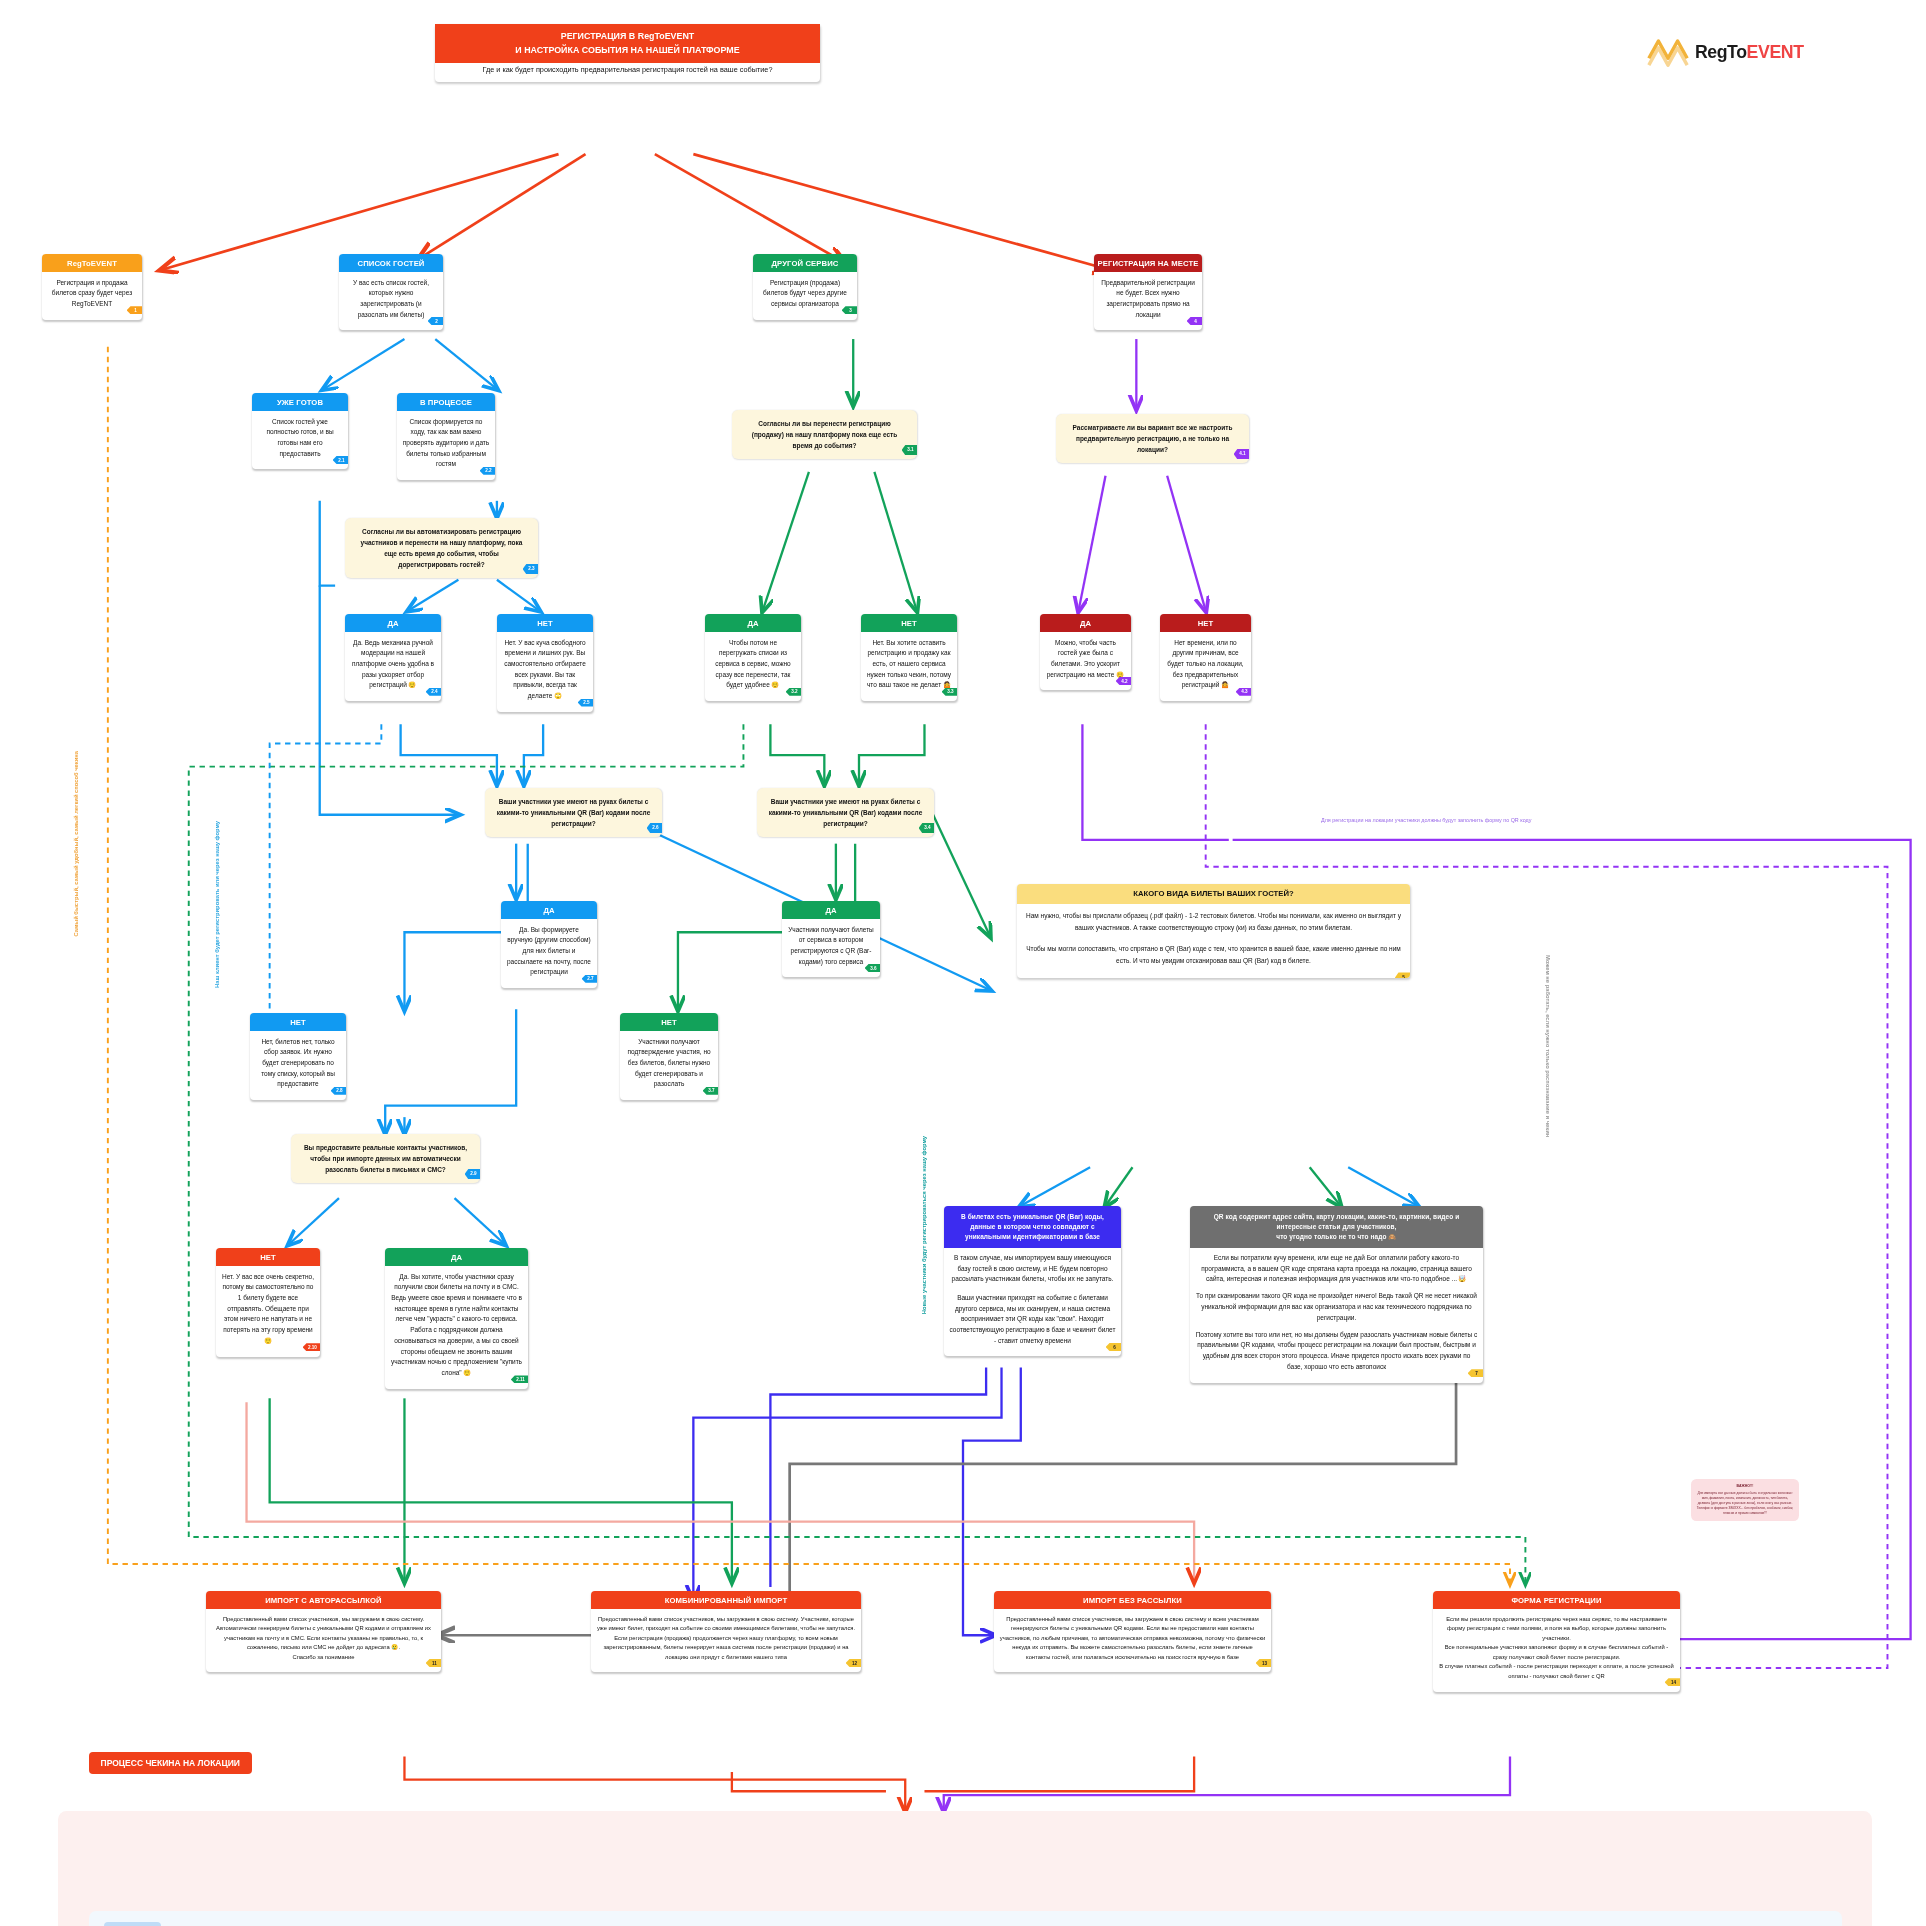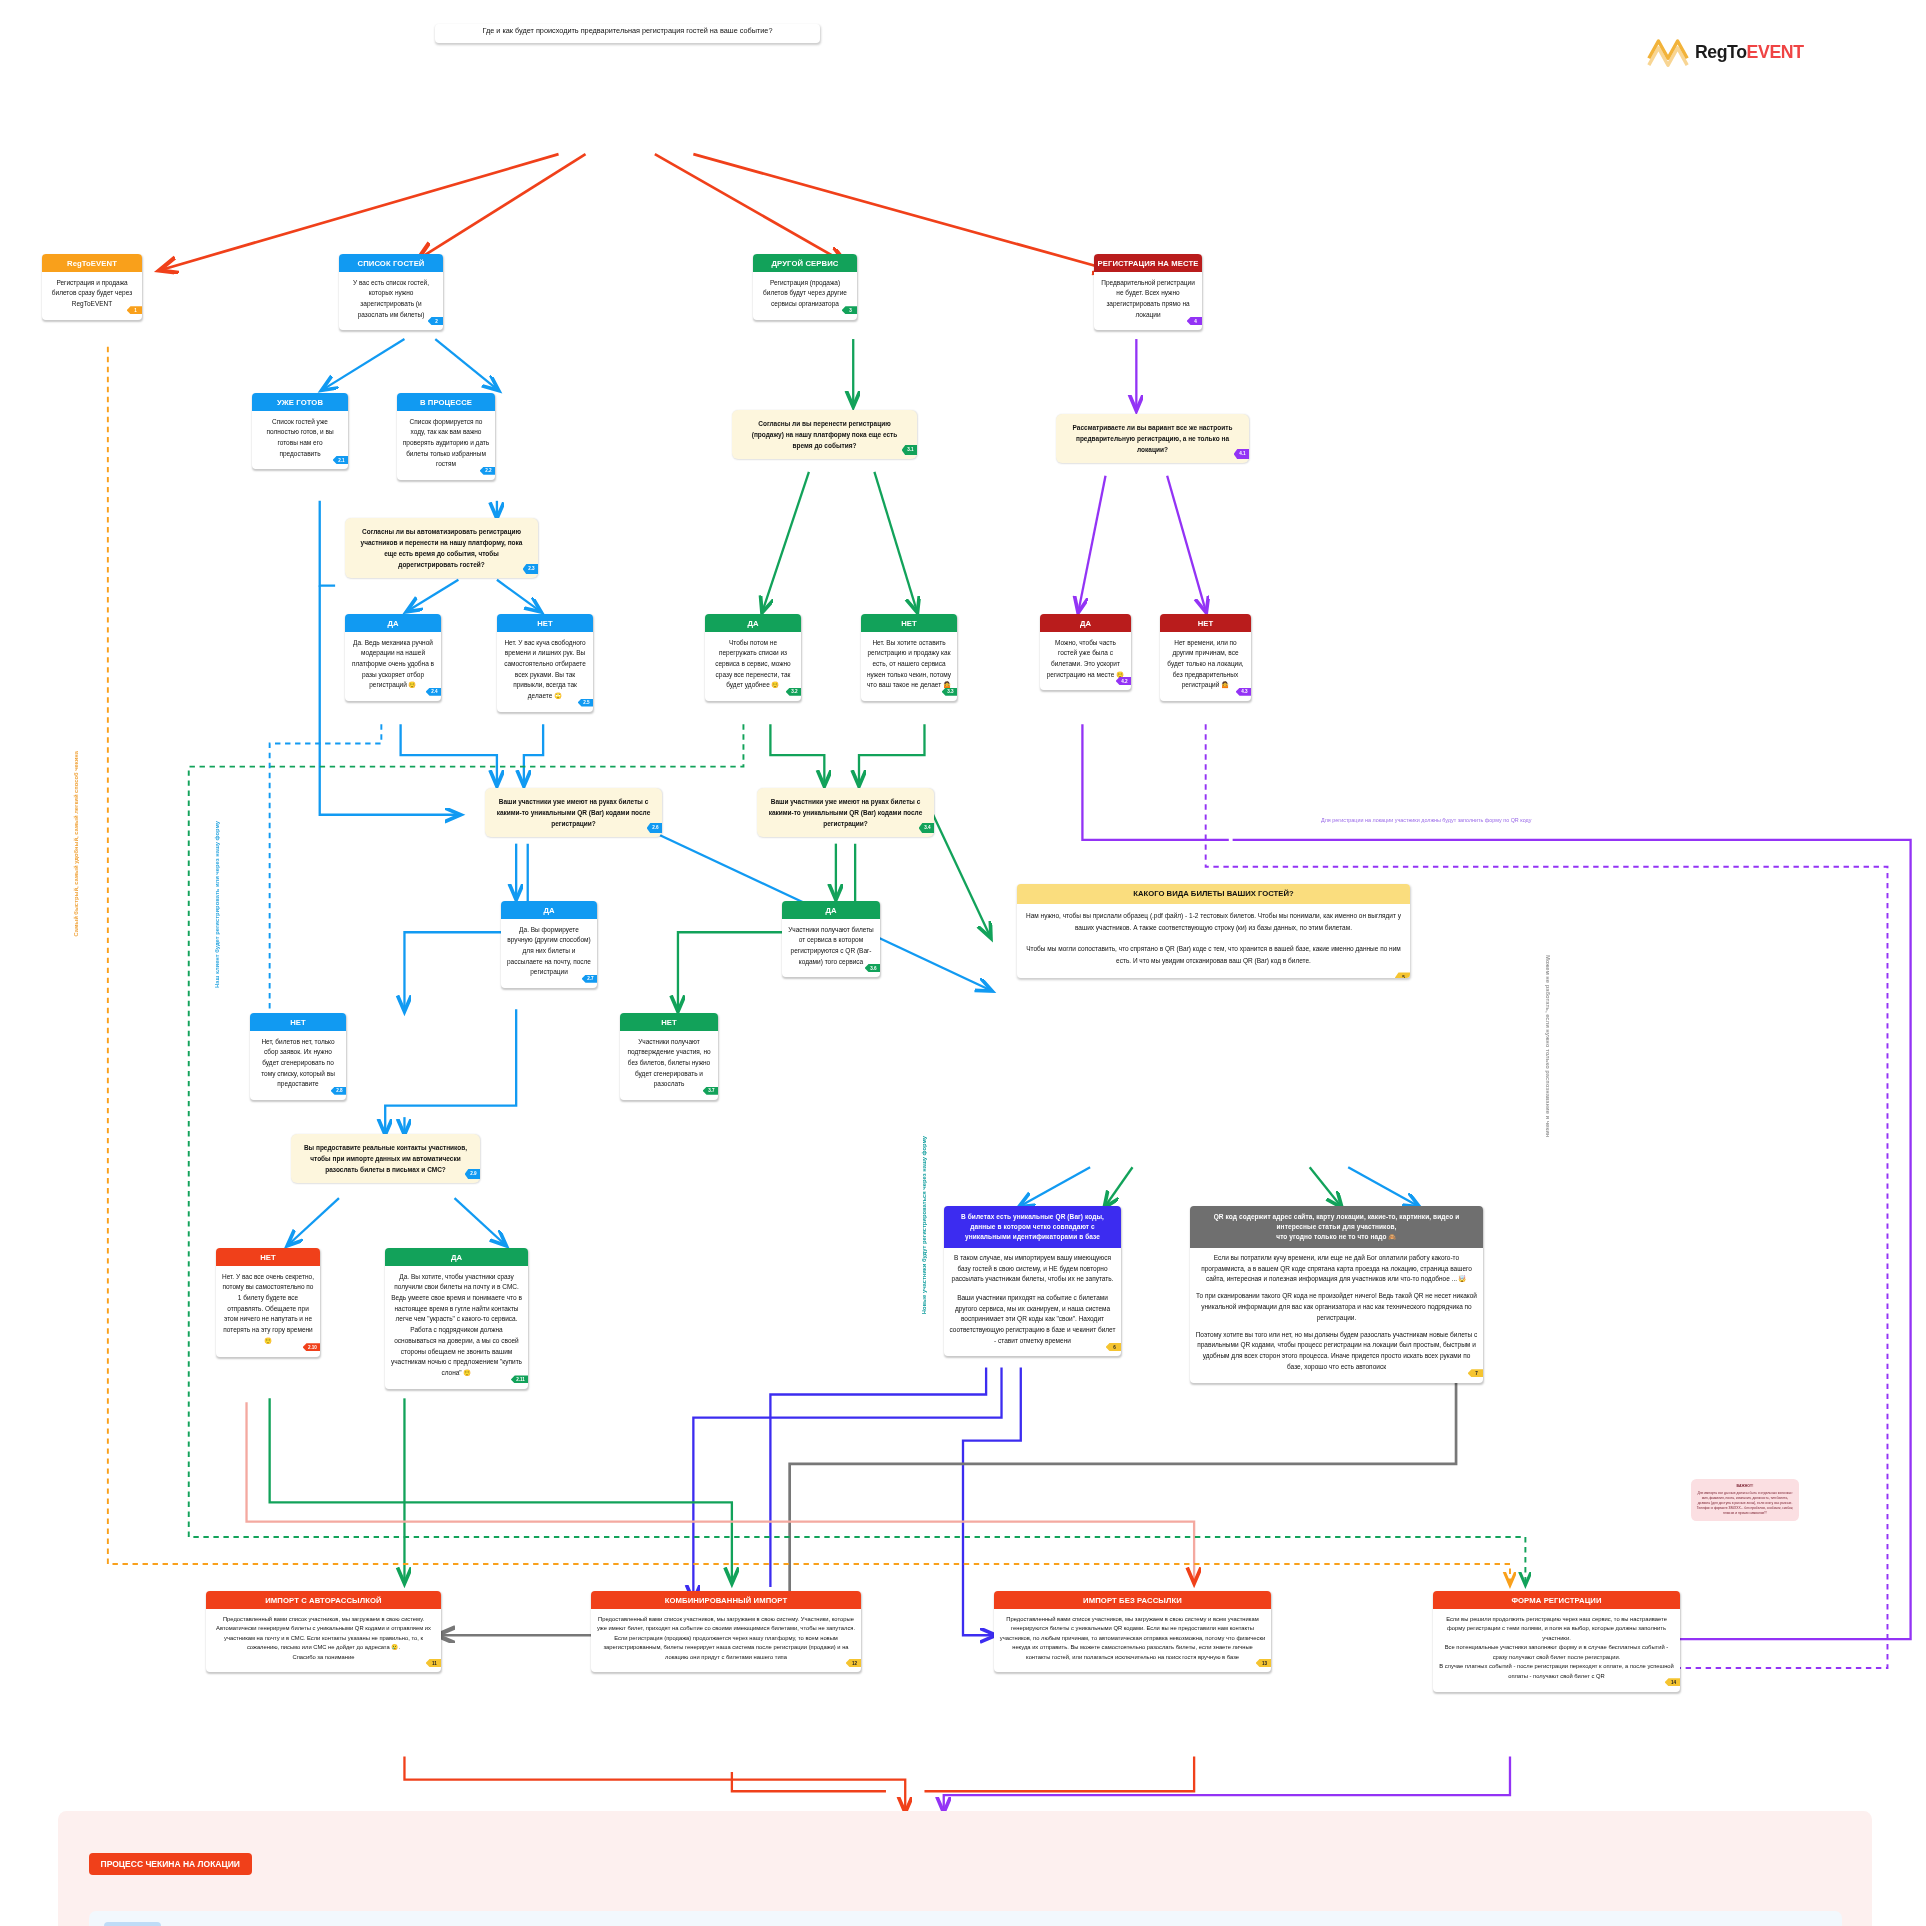--- a/index.html
+++ b/index.html
@@ -249,20 +249,24 @@
   <path d="M3270,5900 L3180,5900 L3180,5770 L3350,5770" stroke="#12a25a" stroke-width="7" fill="none" marker-end="url(#ar-green)"></path>
 
   <path d="M3420,6180 L3420,6560 L1390,6560 L1390,6610" stroke="#f0401a" stroke-width="7" fill="none" marker-end="url(#ar-red)"></path>
   <path d="M620,6700 L620,6780" stroke="#f0401a" stroke-width="7" fill="none"></path>
 
   <path d="M4520,6640 L4520,6710" stroke="#9333f5" stroke-width="7" fill="none" marker-end="url(#ar-purple)"></path>
   <path d="M4320,6790 L4100,6790" stroke="#9333f5" stroke-width="7" fill="none" marker-end="url(#ar-purple)"></path>
 </svg>
 
 <div class="titlecard" style="left:435px;top:24px;width:385px;">
+  <div class="hdr">
+    <div>РЕГИСТРАЦИЯ В RegToEVENT</div>
+    <div>И НАСТРОЙКА СОБЫТИЯ НА НАШЕЙ ПЛАТФОРМЕ</div>
+  </div>
   <div class="q">Где и как будет происходить предварительная регистрация гостей на ваше событие?</div>
 </div>
 
 <div class="logo" style="left:1645px;top:35px;">
   <svg width="46" height="35" viewBox="0 0 120 90">
     <path d="M10 60 L35 15 L60 60 L85 15 L110 60" stroke="#f2b33a" stroke-width="9" fill="none" stroke-linejoin="round"></path>
     <path d="M10 78 L35 33 L60 78 L85 33 L110 78" stroke="#f2b33a" stroke-width="9" fill="none" stroke-linejoin="round" opacity=".55"></path>
   </svg>
   <div class="txt"><span>RegTo</span><span class="b">EVENT</span></div>
 </div>
@@ -468,19 +472,19 @@
 </div>
 
 <div class="vlabel" style="left:73px;top:751px;transform:rotate(180deg);">Самый быстрый, самый удобный, самый легкий способ чекина</div>
 <div class="vlabel blue" style="left:214px;top:821px;transform:rotate(180deg);">Наш клиент будет регистрировать или через нашу форму</div>
 <div class="vlabel teal" style="left:921px;top:1136px;transform:rotate(180deg);">Новые участники будут регистрироваться через нашу форму</div>
 <div class="vlabel gray" style="left:1545px;top:955px;">Можем не работать, если нужно только распознавание и чекин</div>
 <div class="dlabel" style="left:1321px;top:817px;">Для регистрации на локации участники должны будут заполнить форму по QR коду</div>
 
 <div class="bottomsec"></div>
 
-<div class="sec-pill" style="left:89px;top:1853px;">ПРОЦЕСС ЧЕКИНА НА ЛОКАЦИИ</div>
+<div class="sec-pill" style="left:89px;top:1752px;">ПРОЦЕСС ЧЕКИНА НА ЛОКАЦИИ</div>
 
 <div class="subsec blue" style="left:89px;top:1911px;width:1753px;height:277px;"></div>
 <div class="chip blue" style="left:104px;top:1922px;">ДО СОБЫТИЯ</div>
 
 </div>
 
 
 </body></html>

